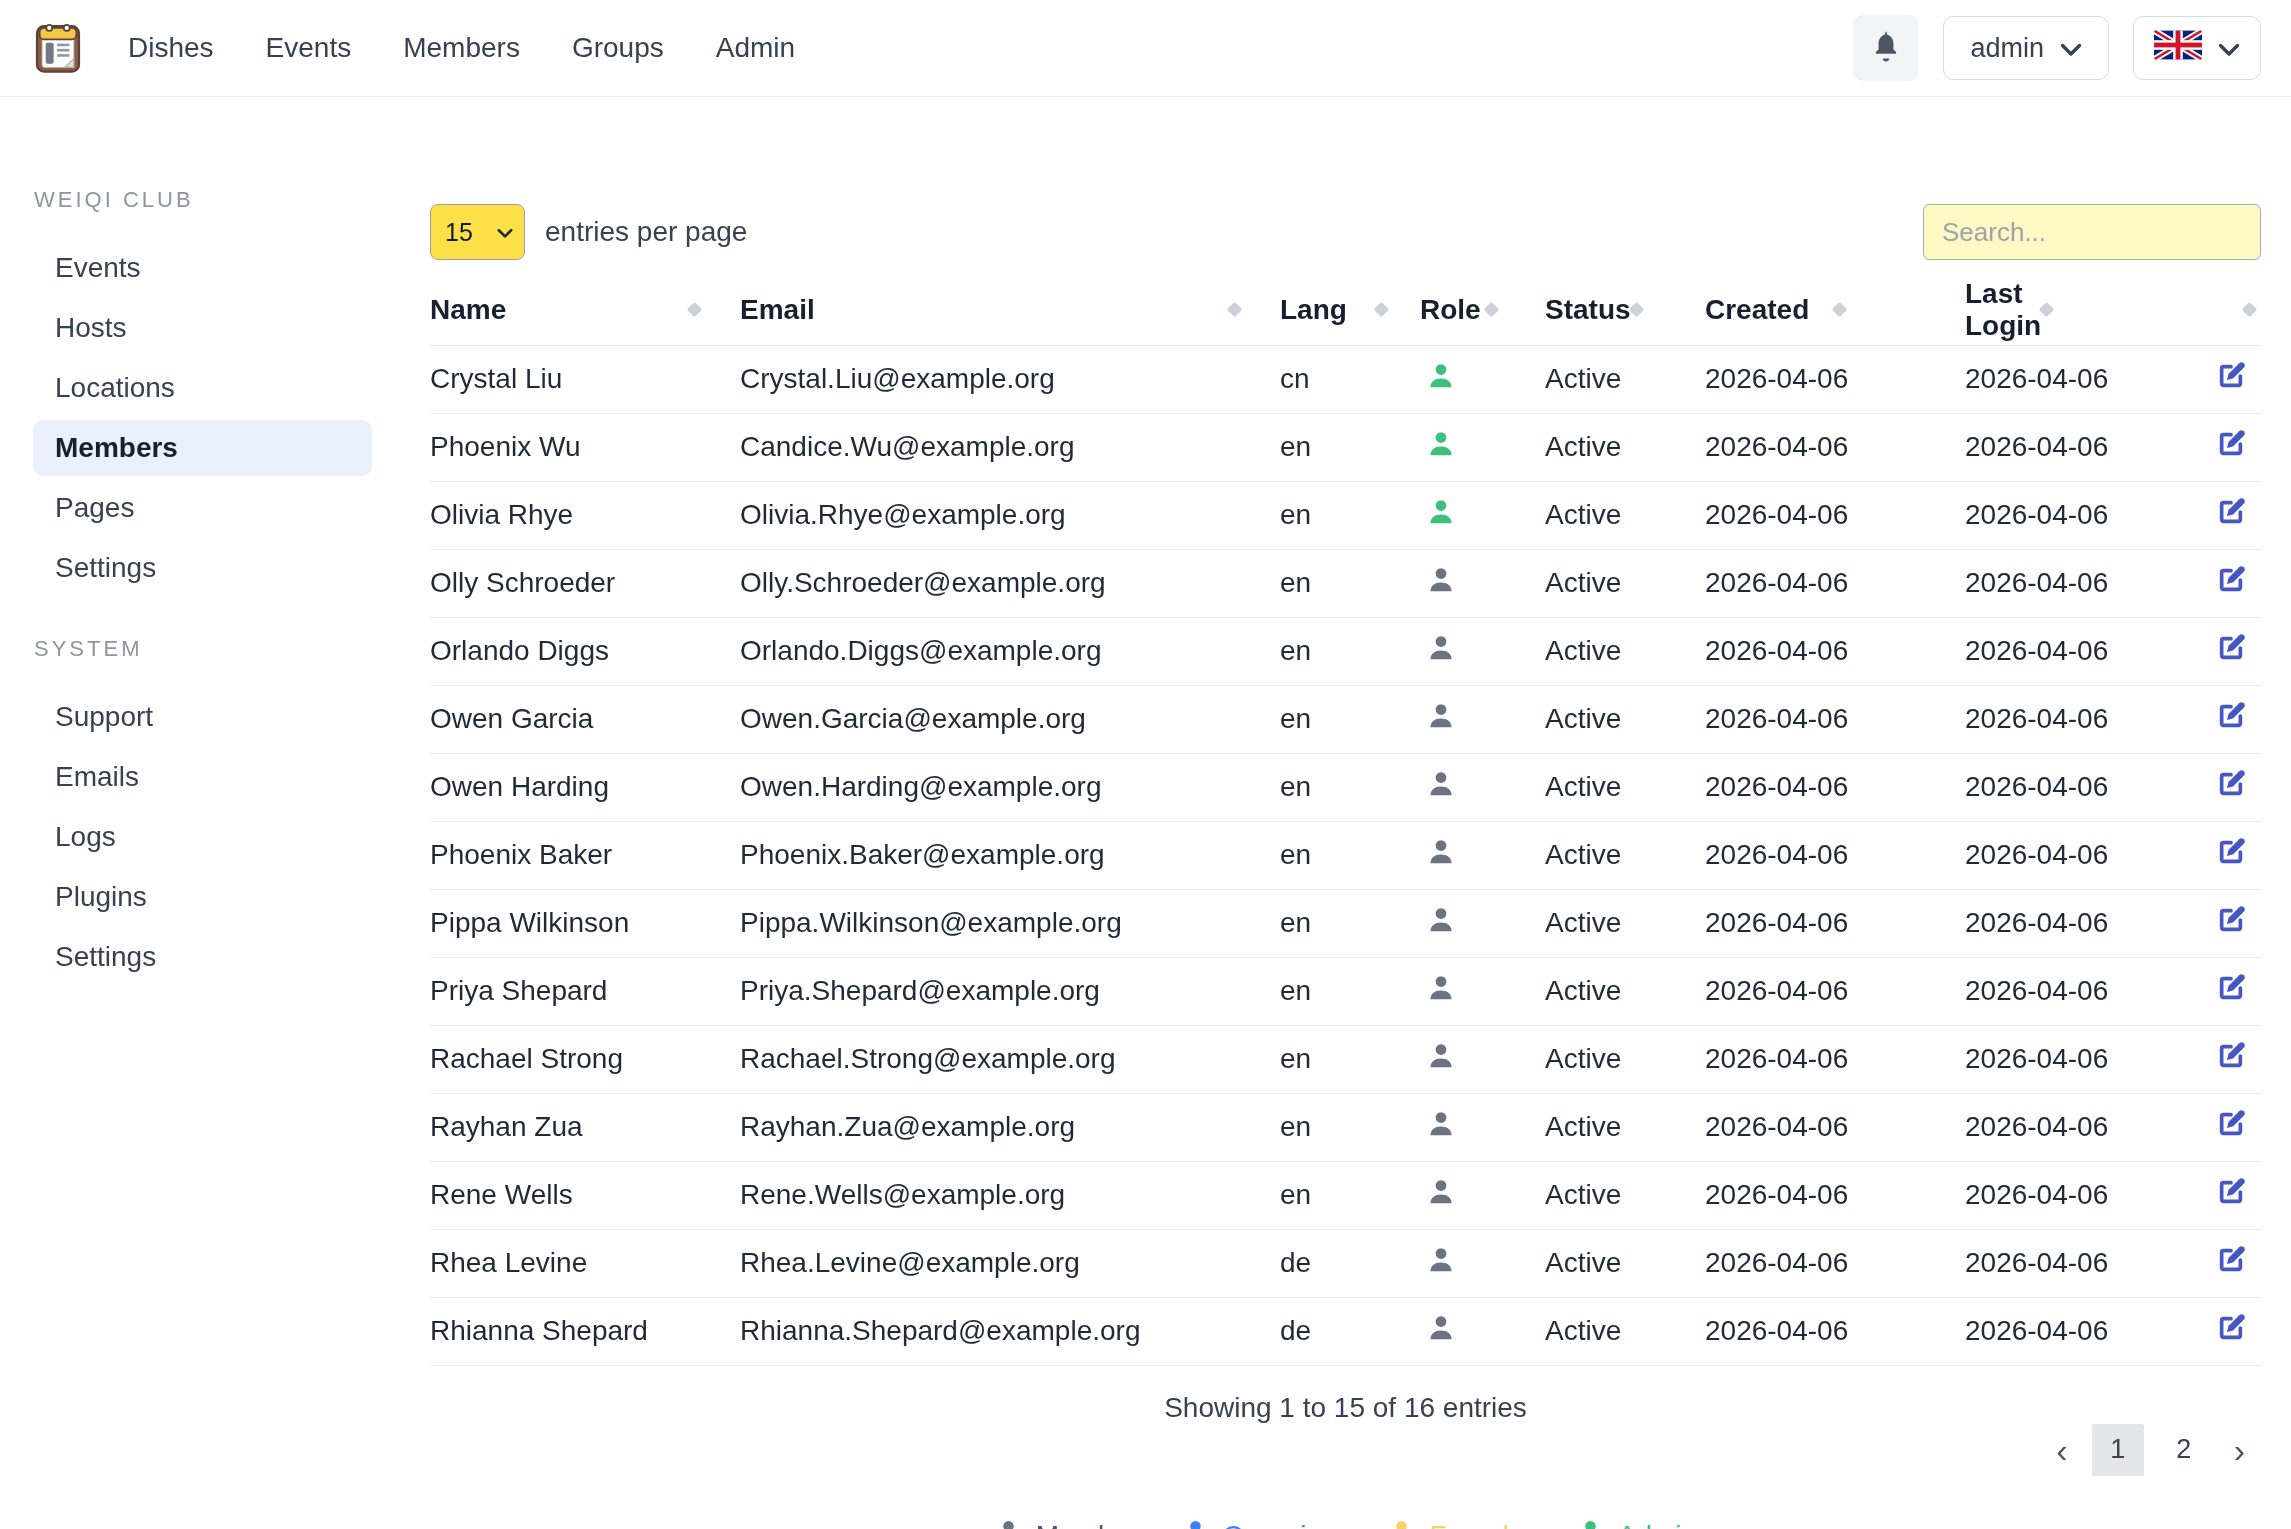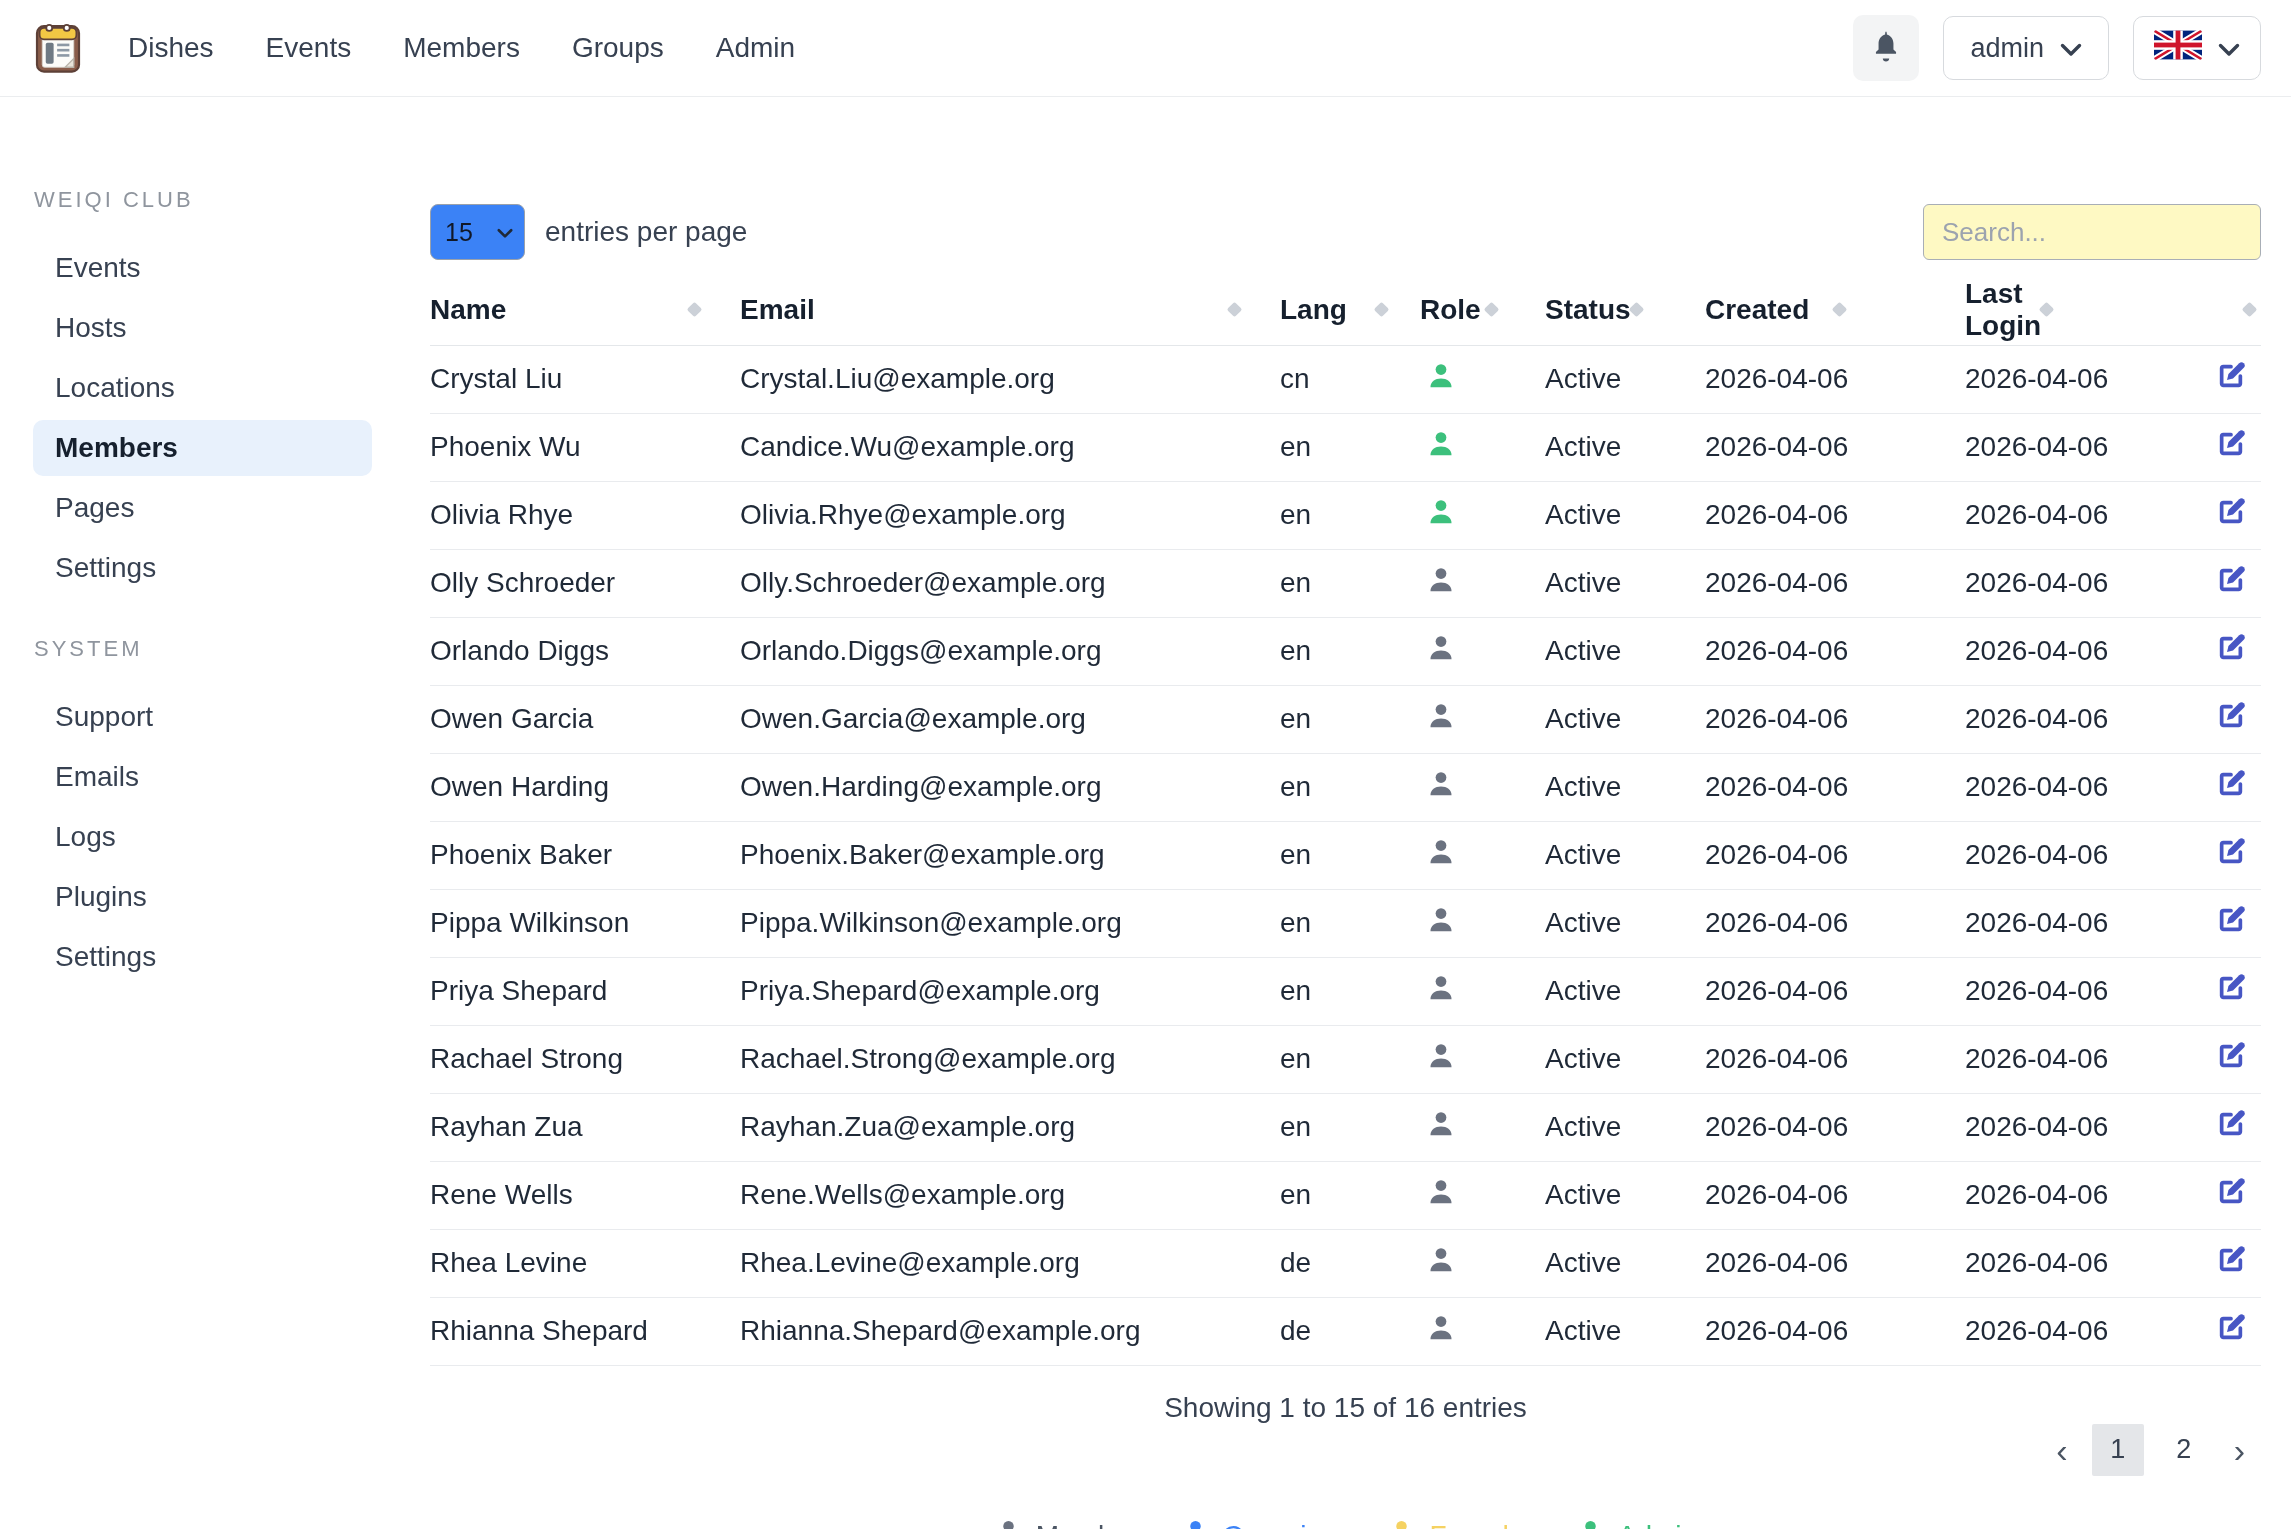--- a/index.html
+++ b/index.html
@@ -43,21 +43,21 @@
     font-size:28px; color:#374151; border-radius:10px; cursor:pointer;
   }
   .sb-item.active { background:#e8f1fc; color:#16202e; font-weight:700; }
 
   
   .main { position:absolute; left:430px; top:97px; width:1831px; }
   .controls { margin-top:106px; display:flex; align-items:center; height:58px; }
   .select-wrap { position:relative; width:95px; height:56px; }
   .select-wrap select {
     width:100%; height:100%; border:1px solid #9aa1ab; border-radius:8px;
-    background:#3b82f6; font-size:25px; color:#111827; padding:0 34px 0 14px;
+    background:#fde047; font-size:25px; color:#111827; padding:0 34px 0 14px;
     appearance:none; -webkit-appearance:none; font-family:"Liberation Sans", sans-serif;
     cursor:pointer;
   }
   .select-chevron { position:absolute; right:12px; top:21px; pointer-events:none; }
   .entries-label { margin-left:20px; font-size:28px; color:#374151; }
   .search-input {
     margin-left:auto; width:338px; height:56px; border:1px solid #a8aeb6; border-radius:6px;
     font-size:26px; color:#374151; padding:0 18px; font-family:"Liberation Sans", sans-serif;
     background:#fef9c3;
   }

